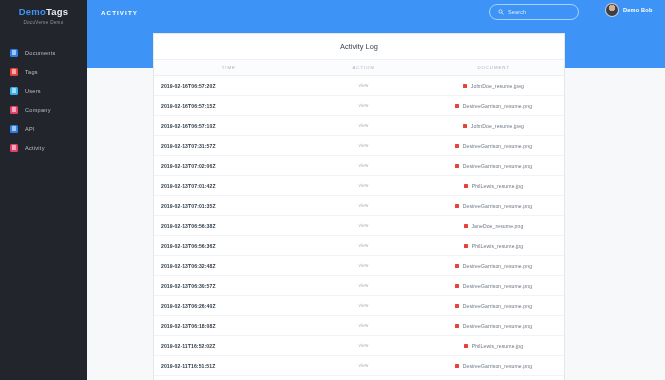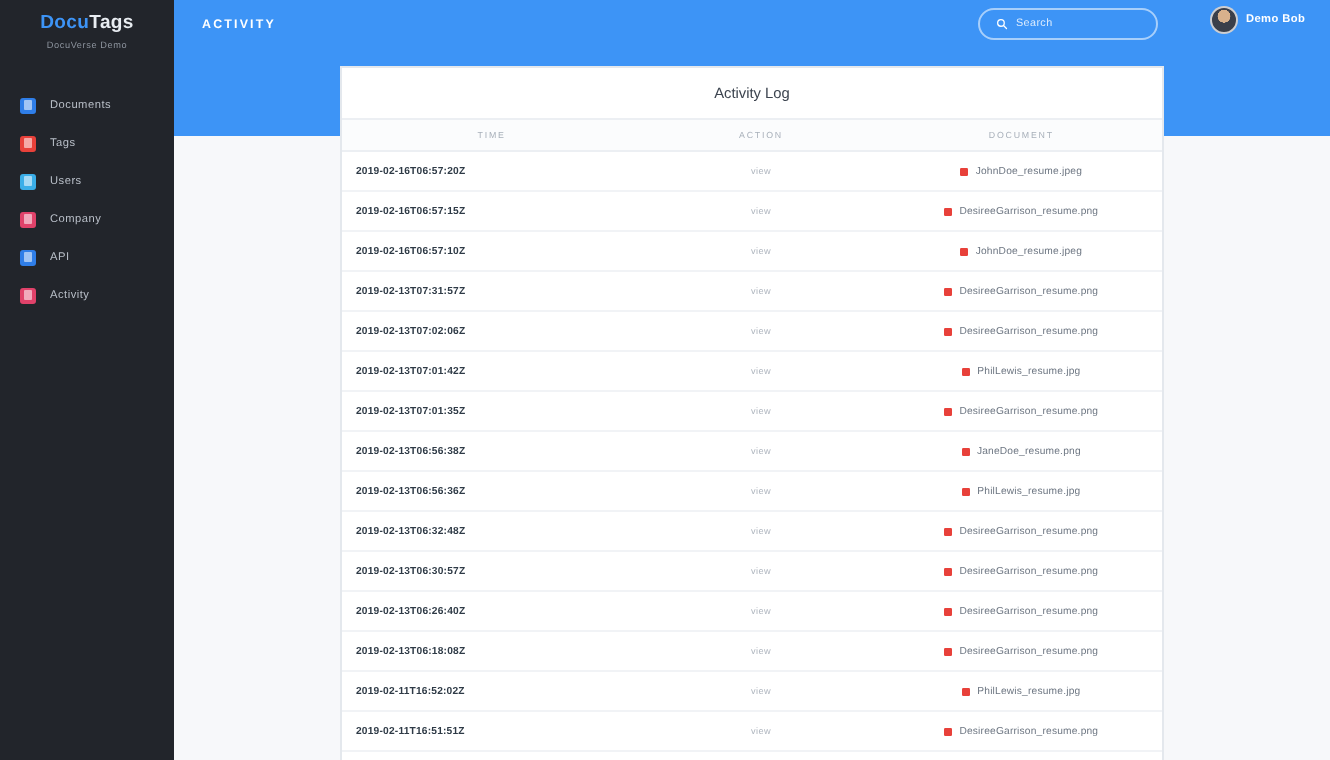--- a/index.html
+++ b/index.html
@@ -110,21 +110,21 @@
     border: .8px solid rgba(255,255,255,.75);
     overflow: hidden;
   }
   .user-name {
     font-size: 5.6px; color: #ffffff; font-weight: 700; letter-spacing: .2px;
   }
 
   
   .card {
     position: absolute;
-    left: 83px; top: 33px;
+    left: 66px; top: 33px;
     width: 412px; height: 347px;
     background: #ffffff;
     border: .7px solid #e4e8ed;
     border-bottom: none;
     z-index: 2;
   }
   .card-title {
     height: 26px;
     display: flex; align-items: center; justify-content: center;
     font-size: 7.4px; color: #3b4css; color: #3c444f;
@@ -184,21 +184,21 @@
   }
   .doc-name { letter-spacing: .1px; white-space: nowrap; }
 </style>
 </head>
 <body>
 
 <div class="app">
 
   <aside class="sidebar">
     <div class="brand">
-      <div class="brand-title"><span class="b1">Docu</span><span class="b2">Tags</span></div>
+      <div class="brand-title"><span class="b1">Demo</span><span class="b2">Tags</span></div>
       <div class="brand-sub">DocuVerse Demo</div>
     </div>
     <nav class="nav">
       <div class="nav-item">
         <span class="nav-ico" style="background: rgb(47, 126, 232);"></span>
         <span class="nav-label">Documents</span>
       </div>
       <div class="nav-item">
         <span class="nav-ico" style="background: rgb(232, 65, 58);"></span>
         <span class="nav-label">Tags</span>

